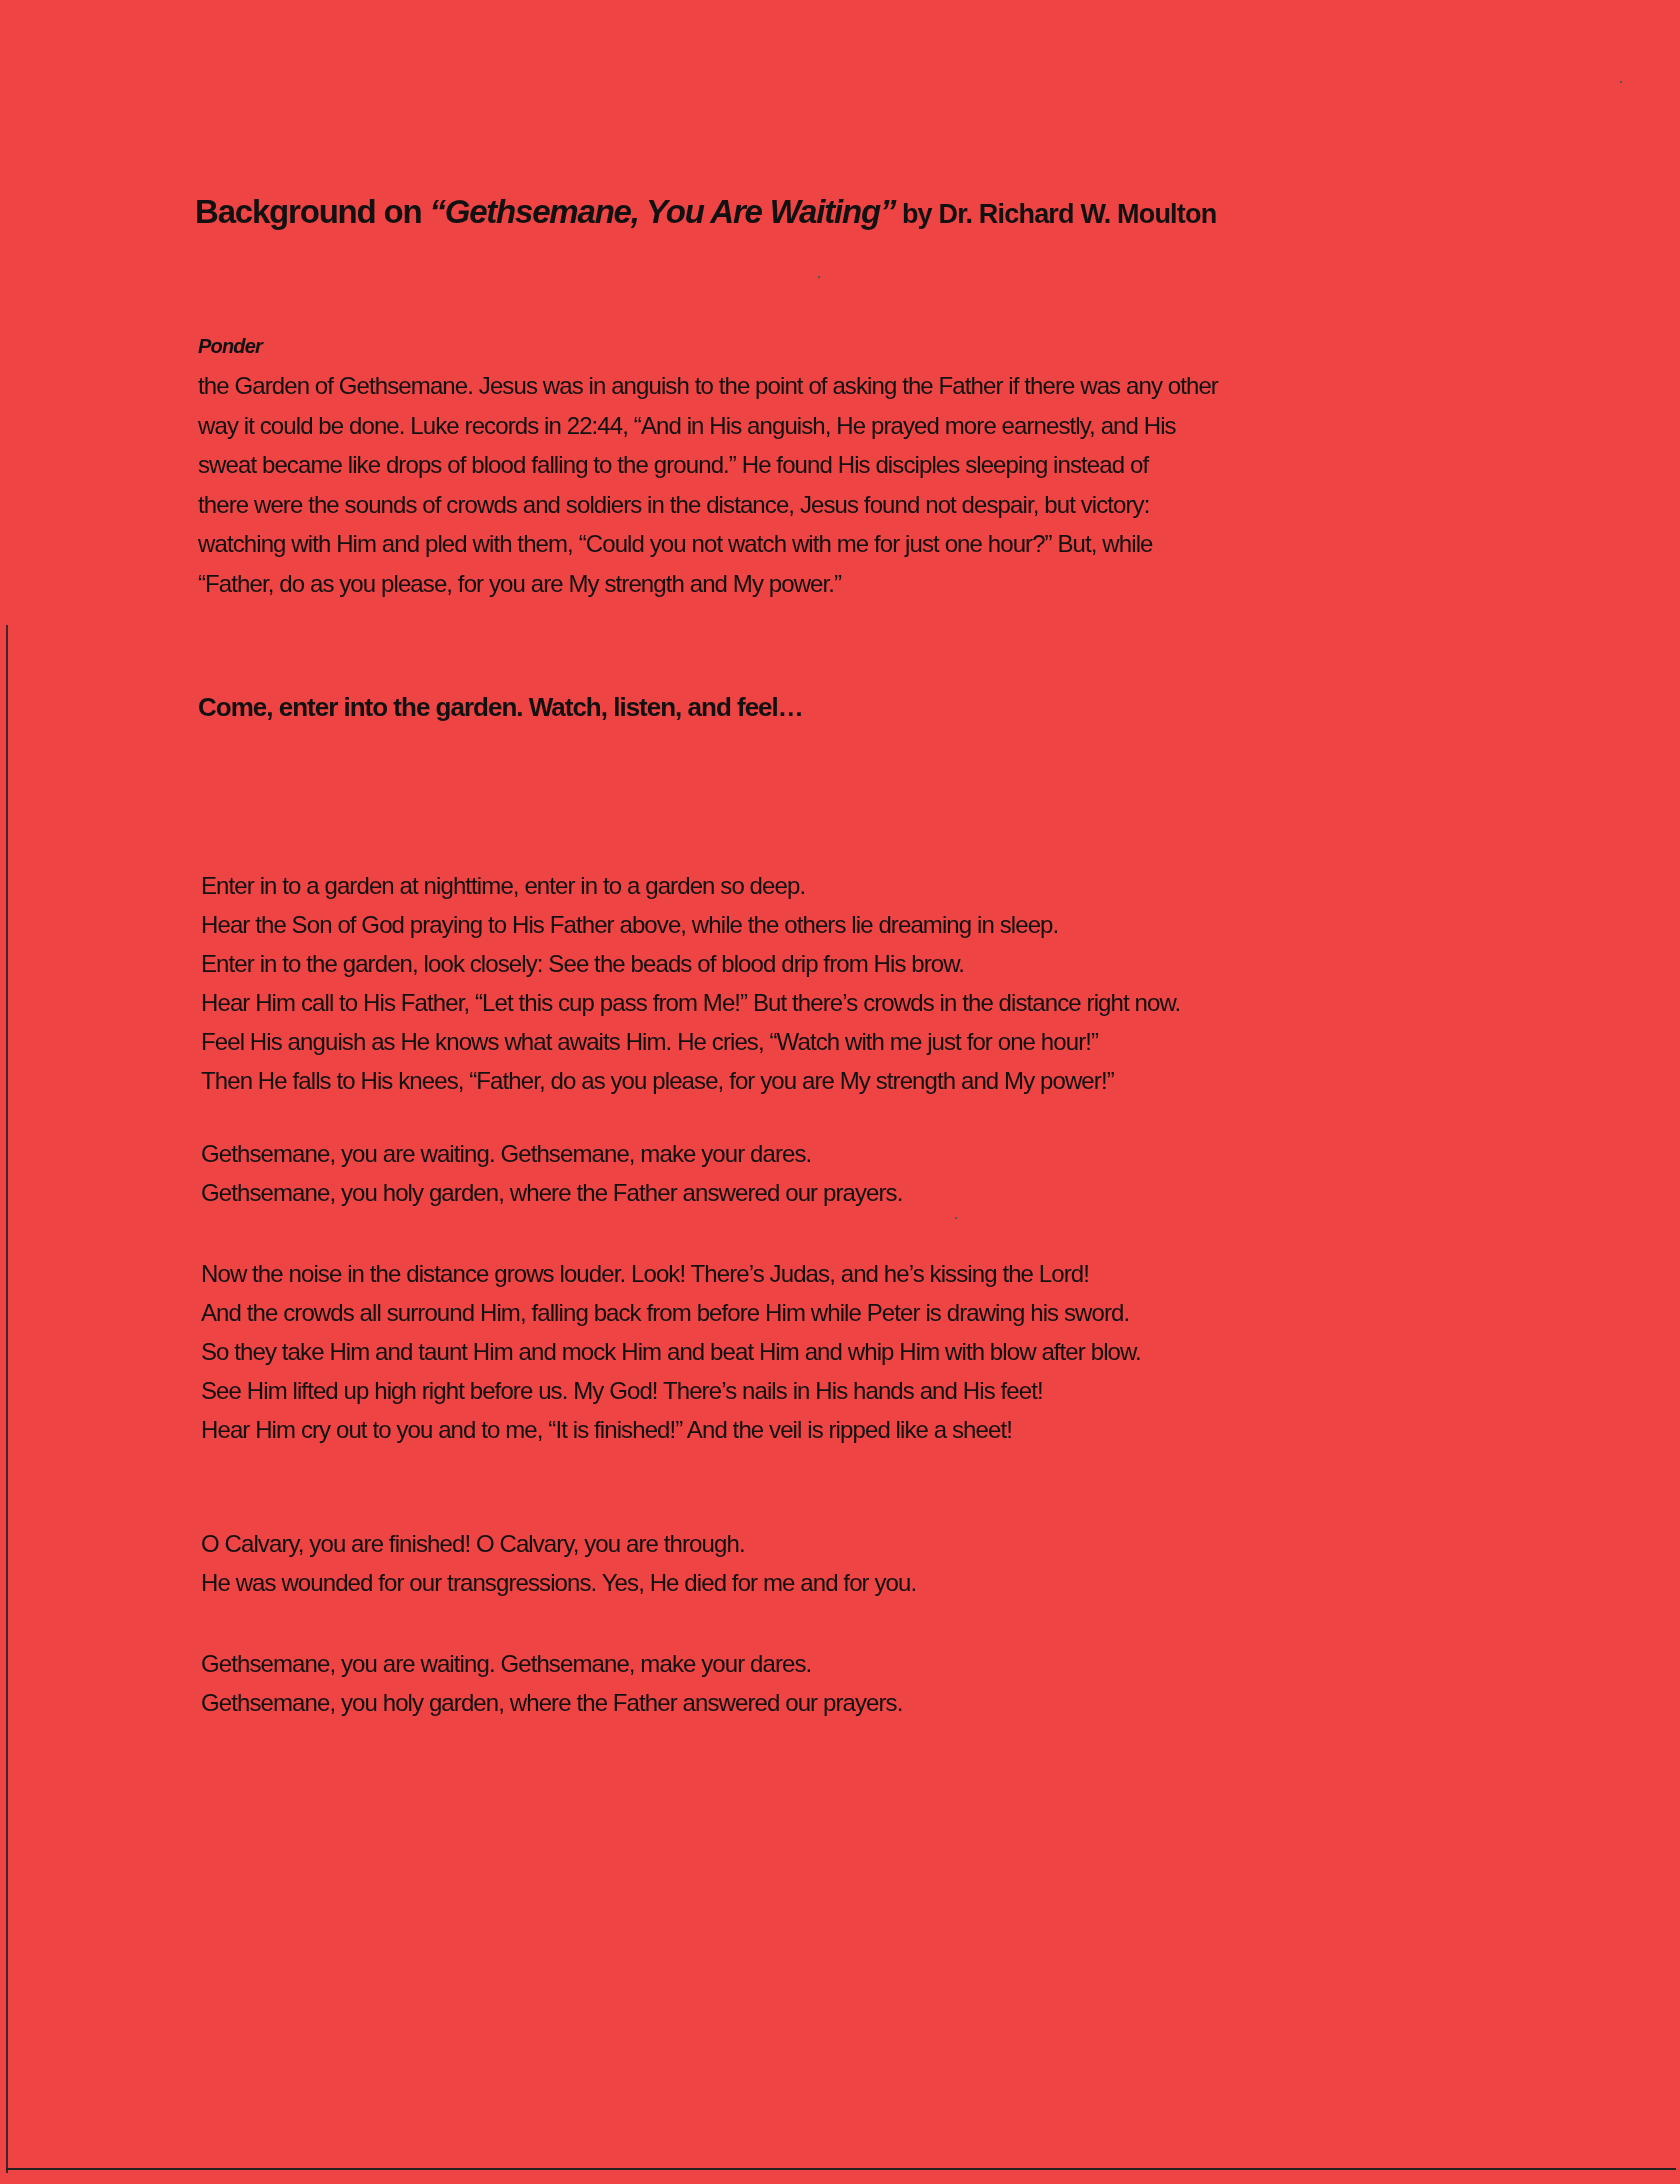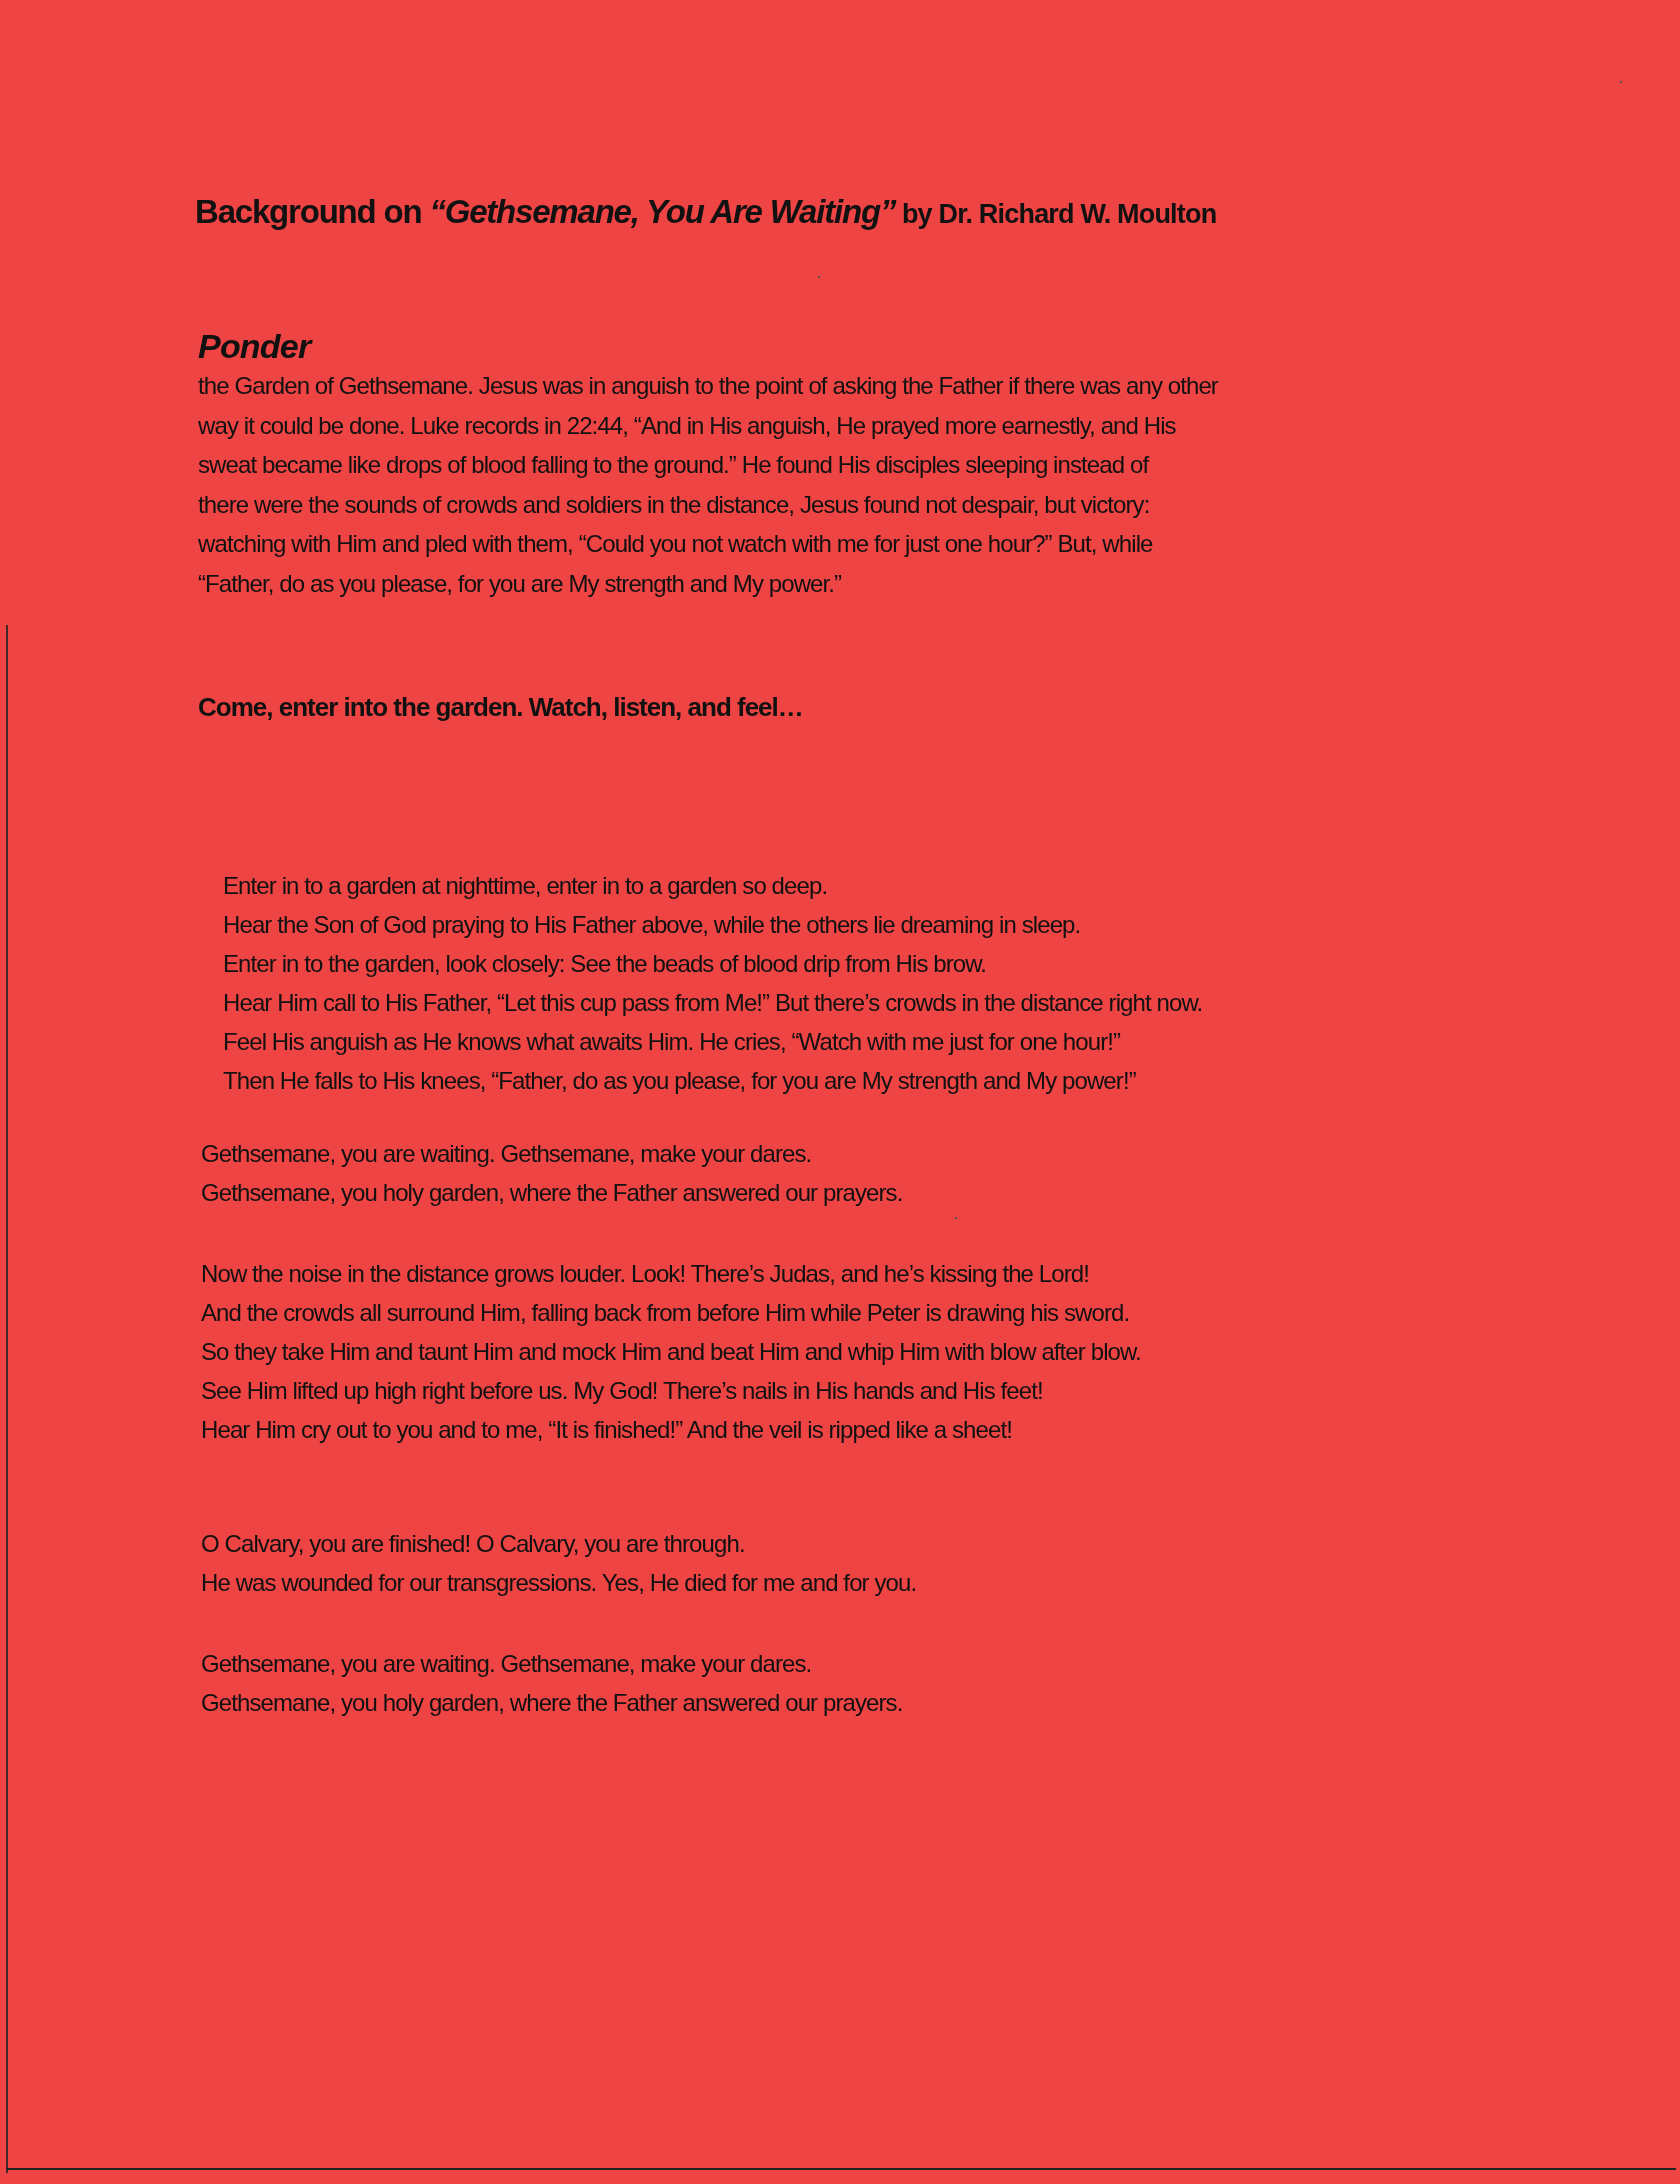--- a/index.html
+++ b/index.html
@@ -31,21 +31,21 @@
       letter-spacing: -1.2px;
       white-space: nowrap;
       line-height: 44px;
     }
     .title .ital { font-style: italic; }
     .title .by { font-size: 27px; letter-spacing: -0.8px; }
     .ponder {
       position: absolute;
       left: 198px;
       top: 328px;
-      font-size: 34px;
+      font-size: 20px;
       font-weight: bold;
       font-style: italic;
       letter-spacing: -0.8px;
       line-height: 36px;
     }
     .para {
       position: absolute;
       left: 198px;
       top: 366px;
       width: 1300px;
@@ -77,21 +77,21 @@
       letter-spacing: -1px;
       line-height: 44px;
       white-space: nowrap;
     }
     .stanza {
       position: absolute;
       left: 201px;
       width: 1300px;
     }
     .stanza .line { line-height: 39px; height: 39px; }
-    .s1 { top: 866px; margin-left: 22px; }
+    .s1 { top: 866px; }
     .s2 { top: 1134px; }
     .s3 { top: 1254px; }
     .s4 { top: 1524px; }
     .s5 { top: 1644px; }
     .scan-left {
       position: absolute;
       left: 6px;
       top: 625px;
       width: 2px;
       height: 1548px;

